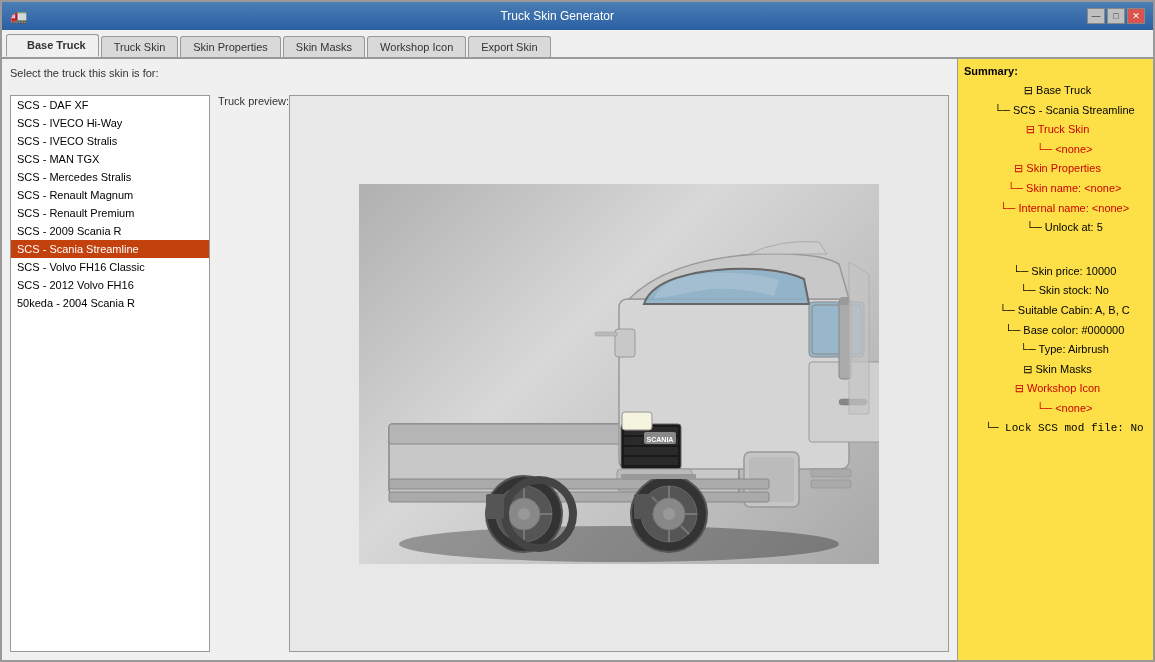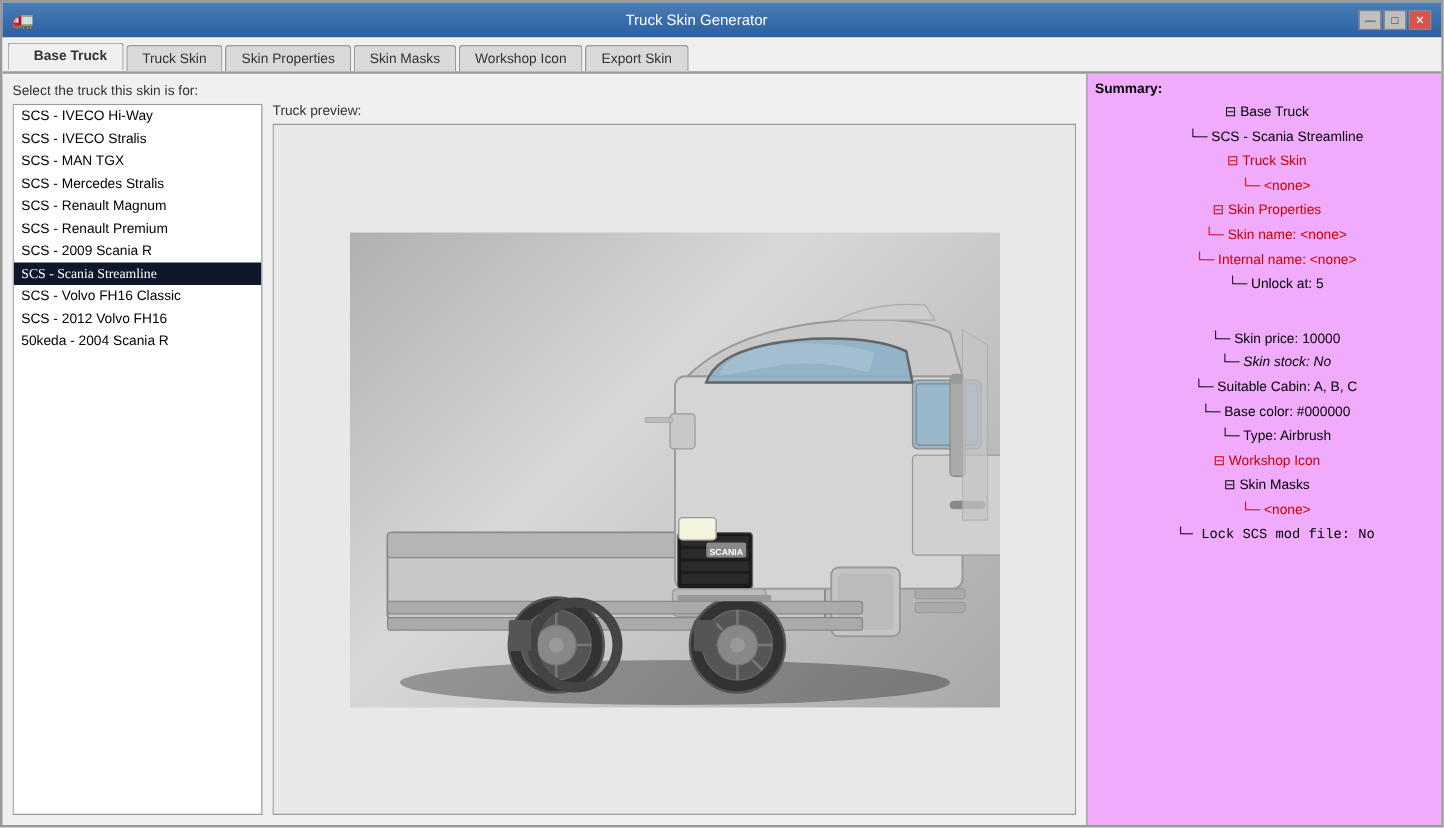--- a/index.html
+++ b/index.html
@@ -81,20 +81,21 @@
       display: flex;
       flex: 1;
       overflow: hidden;
     }
     .main-panel {
       flex: 1;
       padding: 8px;
       display: flex;
       flex-direction: column;
       overflow: hidden;
+      gap: 12px;
     }
     .select-label {
       font-size: 11px;
       margin-bottom: 4px;
       color: #333;
     }
     .left-right {
       display: flex;
       flex: 1;
       gap: 8px;
@@ -107,28 +108,27 @@
       background: white;
       overflow-y: auto;
     }
     .truck-list-item {
       padding: 3px 6px;
       cursor: pointer;
       font-size: 11px;
       white-space: nowrap;
     }
     .truck-list-item.selected {
-      background: #0f172a;
+      background: #c2410c;
       color: white;
-      font-family: Liberation Serif, serif;
     }
     .preview-panel {
       flex: 1;
       display: flex;
-      flex-direction: column;
+      flex-direction: row;
       overflow: hidden;
       justify-content: flex-end;
     }
     .preview-label {
       font-size: 11px;
       color: #333;
       margin-bottom: 4px;
     }
     .preview-image-area {
       flex: 1;
@@ -140,24 +140,24 @@
       overflow: hidden;
     }
     .truck-svg-container {
       width: 100%;
       height: 100%;
       display: flex;
       align-items: center;
       justify-content: center;
     }
     .summary-panel {
-      width: 284px;
+      width: 196px;
       flex-shrink: 0;
       border-left: 1px solid #999;
-      background: #f0abfc;
+      background: #fde047;
       padding: 6px;
       overflow-y: auto;
       font-size: 11px;
     }
     .summary-title {
       font-weight: bold;
       margin-bottom: 4px;
       font-size: 11px;
     }
     .tree-item {
@@ -201,20 +201,21 @@
       <div class="tab">Export Skin</div>
     </div>
 
   <div class="content-area">
 
     <div class="main-panel">
       <div class="select-label">Select the truck this skin is for:</div>
       <div class="left-right">
 
         <div class="truck-list-container">
+        <div class="truck-list-item">SCS - DAF XF</div>
             <div class="truck-list-item">SCS - IVECO Hi-Way</div>
             <div class="truck-list-item">SCS - IVECO Stralis</div>
             <div class="truck-list-item">SCS - MAN TGX</div>
             <div class="truck-list-item">SCS - Mercedes Stralis</div>
             <div class="truck-list-item">SCS - Renault Magnum</div>
             <div class="truck-list-item">SCS - Renault Premium</div>
             <div class="truck-list-item">SCS - 2009 Scania R</div>
             <div class="truck-list-item selected">SCS - Scania Streamline</div>
             <div class="truck-list-item">SCS - Volvo FH16 Classic</div>
             <div class="truck-list-item">SCS - 2012 Volvo FH16</div>
@@ -340,37 +341,37 @@
           </div>
           <div class="tree-item" style="padding-left: 18px;">
             <span class="tree-text red">└─ Internal name: &lt;none&gt;</span>
           </div>
           <div class="tree-item" style="padding-left: 18px;">
             <span class="tree-text">└─ Unlock at: 5</span>
           </div>
           <div class="tree-item" style="padding-left: 18px; margin-top: 24px;">
             <span class="tree-text">└─ Skin price: 10000</span>
           </div>
-          <div class="tree-item" style="padding-left: 18px; font-style: italic;">
+          <div class="tree-item" style="padding-left: 18px;">
             <span class="tree-text">└─ Skin stock: No</span>
           </div>
           <div class="tree-item" style="padding-left: 18px;">
             <span class="tree-text">└─ Suitable Cabin: A, B, C</span>
           </div>
           <div class="tree-item" style="padding-left: 18px;">
             <span class="tree-text">└─ Base color: #000000</span>
           </div>
           <div class="tree-item" style="padding-left: 18px;">
             <span class="tree-text">└─ Type: Airbrush</span>
           </div>
           <div class="tree-item" style="padding-left: 4px;">
+            <span class="tree-text">⊟ Skin Masks</span>
+          </div>
+          <div class="tree-item" style="padding-left: 4px;">
             <span class="tree-text red">⊟ Workshop Icon</span>
-          </div>
-          <div class="tree-item" style="padding-left: 4px;">
-            <span class="tree-text">⊟ Skin Masks</span>
           </div>
           <div class="tree-item" style="padding-left: 18px;">
             <span class="tree-text red">└─ &lt;none&gt;</span>
           </div>
           <div class="tree-item" style="padding-left: 18px; font-family: Liberation Mono, monospace;">
             <span class="tree-text">└─ Lock SCS mod file: No</span>
           </div>
         </div>
     </div>
   </div>

